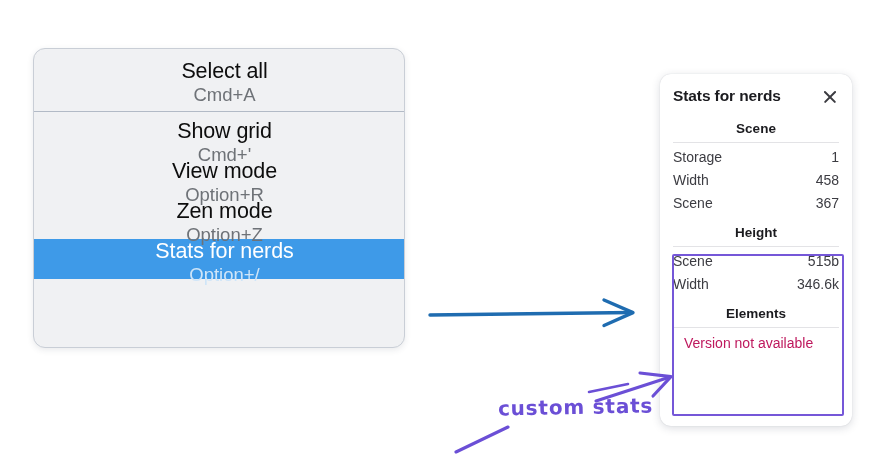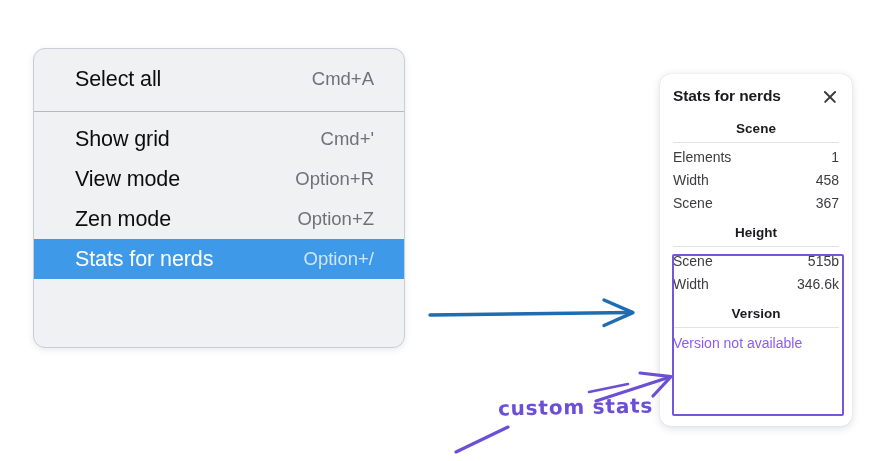--- a/index.html
+++ b/index.html
@@ -41,20 +41,21 @@
     width: 100%;
   }
   .menu-item {
     display: flex;
     align-items: center;
     justify-content: space-between;
     padding: 0 30px 0 41px;
     height: 40px;
     box-sizing: border-box;
     cursor: default;
+    flex-direction: column;
   }
   .menu-item .mi-label {
     font-size: 21.5px;
     color: #0d0d0d;
     letter-spacing: -0.1px;
     white-space: nowrap;
   }
   .menu-item .mi-shortcut {
     font-size: 18.5px;
     color: #6e7277;
@@ -133,22 +134,22 @@
     align-items: baseline;
     font-size: 14px;
     color: #3c3c42;
     padding: 3px 0 3px 0;
     line-height: 17px;
   }
   .sp-row .sp-key { white-space: nowrap; }
   .sp-row .sp-val { white-space: nowrap; }
   .sp-fullrow {
     font-size: 14px;
-    color: #8b5cf6;
-    padding: 4px 0 3px 0;
+    color: #be185d;
+    padding: 4px 0 3px 11px;
     line-height: 17px;
     white-space: nowrap;
   }
   .sp-gap { height: 9px; }
 
   
   #annotation-box {
     position: absolute;
     left: 672px;
     top: 254px;
@@ -221,21 +222,21 @@
 
   <div class="sp-titlebar">
     <span class="sp-title">Stats for nerds</span>
     <span class="sp-close"></span>
   </div>
 
   <div class="sp-section">
     <div class="sp-section-head">Scene</div>
     <div class="sp-rule"></div>
     <div class="sp-row">
-      <span class="sp-key">Elements</span>
+      <span class="sp-key">Storage</span>
       <span class="sp-val">1</span>
     </div>
     <div class="sp-row">
       <span class="sp-key">Width</span>
       <span class="sp-val">458</span>
     </div>
     <div class="sp-row">
       <span class="sp-key">Scene</span>
       <span class="sp-val">367</span>
     </div>
@@ -252,21 +253,21 @@
     </div>
     <div class="sp-row">
       <span class="sp-key">Width</span>
       <span class="sp-val">346.6k</span>
     </div>
   </div>
 
   <div class="sp-gap"></div>
 
   <div class="sp-section">
-    <div class="sp-section-head">Version</div>
+    <div class="sp-section-head">Elements</div>
     <div class="sp-rule"></div>
     <div class="sp-fullrow">Version not available</div>
   </div>
 
 </div>
 
 <div id="annotation-box"></div>
 
 <svg id="annotation-layer" width="873" height="461" viewBox="0 0 873 461">
 

